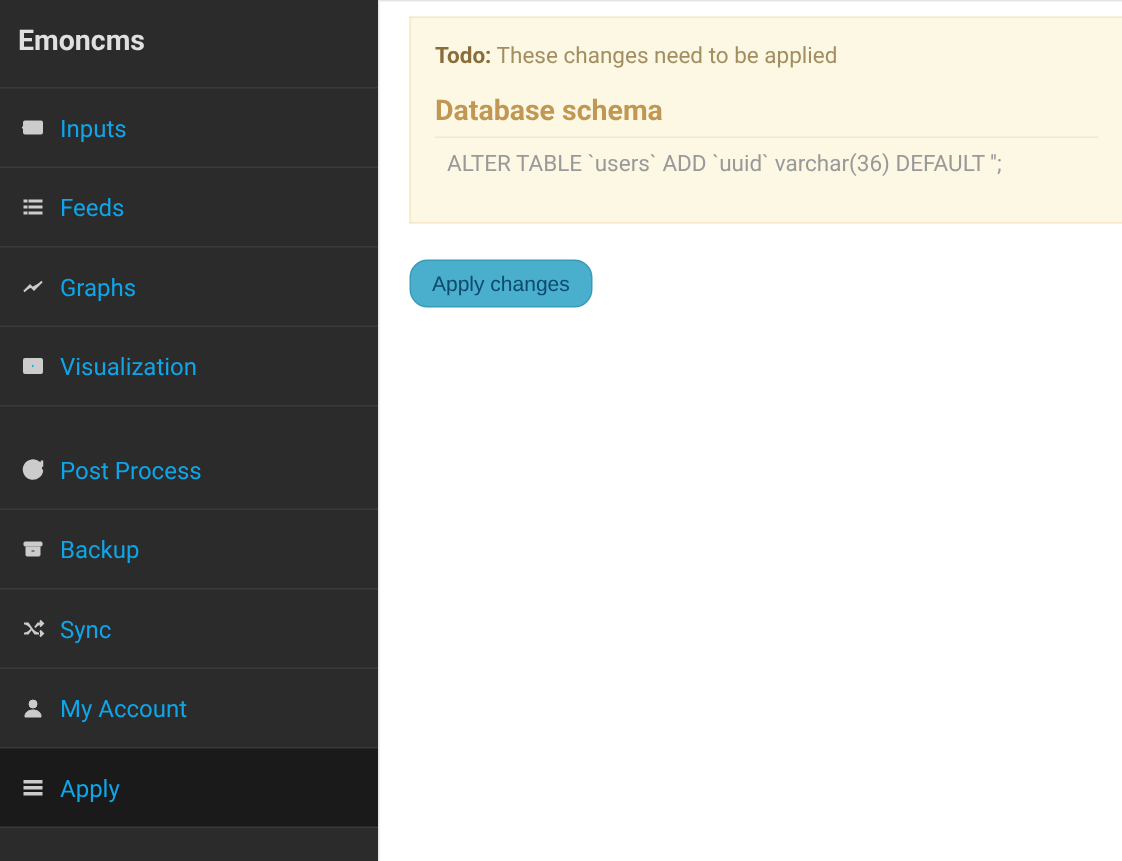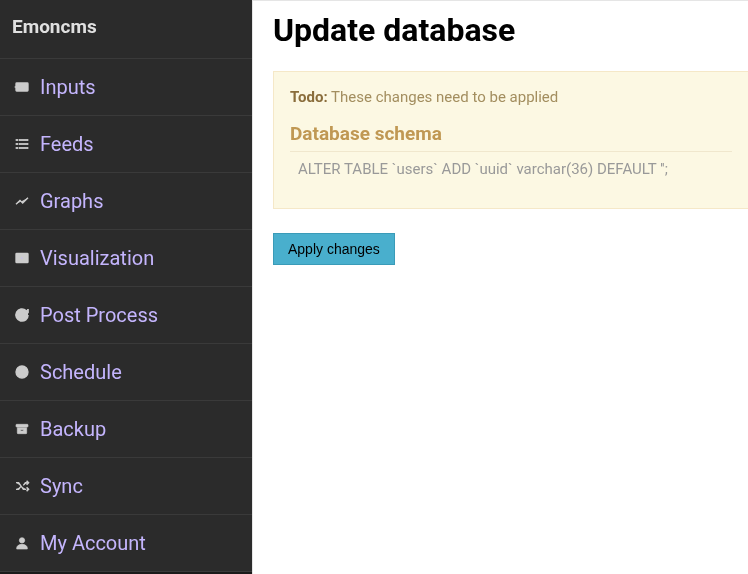--- a/index.html
+++ b/index.html
@@ -27,22 +27,22 @@
       padding: 15px 12px 20px 12px;
       font-size: 19px;
       font-weight: bold;
       color: #e0e0e0;
       border-bottom: 1px solid #3a3a3a;
     }
     .sidebar-item {
       display: flex;
       align-items: center;
       padding: 16px 12px;
-      font-size: 20px;
-      color: #c4b5fd;
+      font-size: 16px;
+      color: #0ea5e9;
       border-bottom: 1px solid #3a3a3a;
       cursor: pointer;
     }
     .sidebar-item.active {
       background: #1a1a1a;
     }
     .sidebar-item .icon {
       width: 20px;
       height: 20px;
       margin-right: 8px;
@@ -100,25 +100,25 @@
       border-bottom: 1px solid #f0e7cd;
       margin-bottom: 8px;
     }
     .sql-statement {
       font-size: 15px;
       color: #999;
       padding-left: 8px;
     }
     .apply-button {
       background: #49afcd;
-      color: #000000;
+      color: #0c4a6e;
       border: 1px solid #3a9bb8;
       padding: 7px 14px;
       font-size: 14px;
-      border-radius: 0;
+      border-radius: 12px;
       cursor: pointer;
     }
   </style>
 </head>
 <body>
 
 <nav class="sidebar">
   <div class="sidebar-brand">Emoncms</div>
 
   <div class="sidebar-item">
@@ -169,29 +169,20 @@
   <div class="sidebar-item">
     <span class="icon">
       <svg viewBox="0 0 24 24" fill="none" stroke="currentColor" stroke-width="2.5">
           <path d="M21 12a9 9 0 1 1-3-6.7L21 8"></path>
           <path d="M21 3v5h-5"></path>
         </svg>
     </span>
     <span>Post Process</span>
   </div>
 
-  <div class="sidebar-item">
-    <span class="icon">
-      <svg viewBox="0 0 24 24" fill="none" stroke="currentColor" stroke-width="2">
-          <circle cx="12" cy="12" r="9"></circle>
-          <path d="M12 7v5l3 2"></path>
-        </svg>
-    </span>
-    <span>Schedule</span>
-  </div>
 
   <div class="sidebar-item">
     <span class="icon">
       <svg viewBox="0 0 24 24" fill="currentColor">
           <rect x="3" y="5" width="18" height="4" rx="1"></rect>
           <path d="M5 10v8a1 1 0 001 1h12a1 1 0 001-1v-8H5zm5 3h4v2h-4v-2z"></path>
         </svg>
     </span>
     <span>Backup</span>
   </div>
@@ -222,21 +213,20 @@
           <rect x="3" y="5" width="18" height="2.5"></rect>
           <rect x="3" y="11" width="18" height="2.5"></rect>
           <rect x="3" y="17" width="18" height="2.5"></rect>
         </svg>
     </span>
     <span>Apply</span>
   </div>
 </nav>
 
 <main class="main">
-  <h1 class="page-title">Update database</h1>
 
   <div class="alert-box">
     <div class="alert-todo">
       <strong>Todo:</strong>
       <span class="msg">These changes need to be applied</span>
     </div>
     <div class="schema-title">Database schema</div>
     <div class="sql-statement">ALTER TABLE `users` ADD `uuid` varchar(36) DEFAULT '';</div>
   </div>
 

